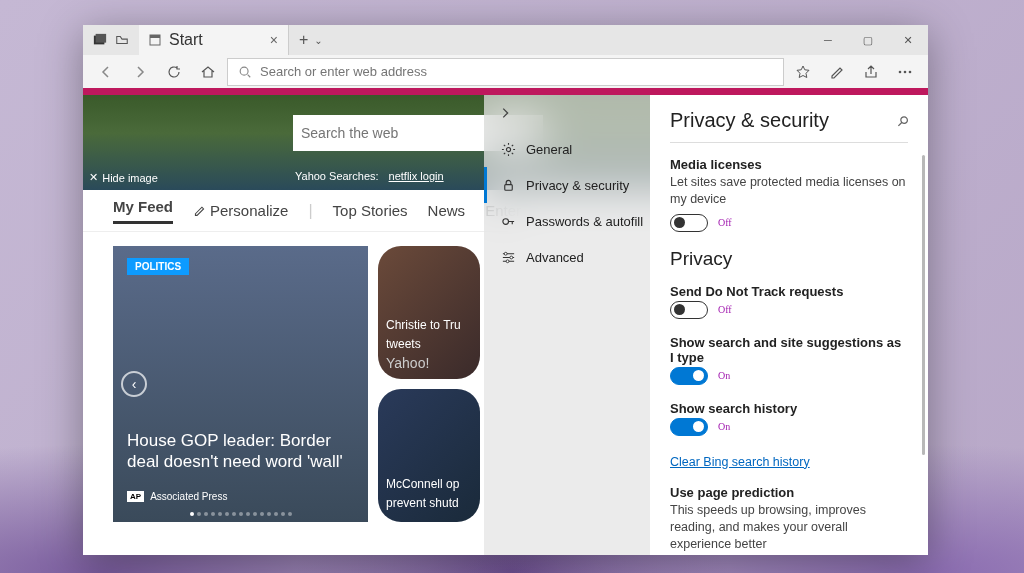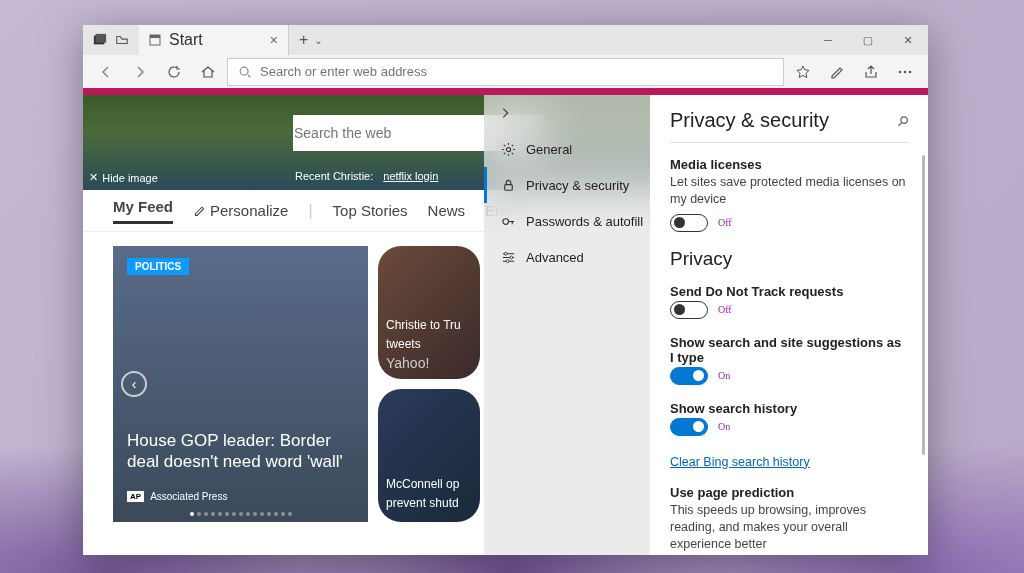--- a/index.html
+++ b/index.html
@@ -20,21 +20,21 @@
 .win-controls { display: flex; }
 .win-btn { width: 40px; display: flex; align-items: center; justify-content: center; color: #555; font-size: 11px; }
 .toolbar { height: 40px; display: flex; align-items: center; background: #f4f4f4; border-bottom: 7px solid #be185d; padding: 0 8px; gap: 4px; }
 .tool-btn { width: 30px; height: 30px; display: flex; align-items: center; justify-content: center; color: #555; }
 .addr { flex: 1; height: 28px; background: #fff; border: 1px solid #ccc; display: flex; align-items: center; padding: 0 10px; gap: 8px; }
 .addr-icon { width: 14px; height: 14px; color: #888; }
 .addr input { border: none; outline: none; font-size: 13px; color: #888; flex: 1; background: transparent; }
 .content { flex: 1; position: relative; overflow: hidden; }
 .hero { height: 95px; background: linear-gradient(180deg, #3a5a2a 0%, #4a6a3a 40%, #2a4a5a 100%); position: relative; display: flex; align-items: flex-start; padding-top: 20px; padding-left: 210px; }
 .hide-img { position: absolute; left: 6px; bottom: 6px; font-size: 11px; color: #fff; display: flex; align-items: center; gap: 4px; }
-.search-web { width: 250px; height: 36px; background: #fff; padding: 0 1px; display: flex; align-items: center; }
+.search-web { width: 250px; height: 36px; background: #fff; padding: 0 8px; display: flex; align-items: center; }
 .search-web input { border: none; outline: none; font-size: 14px; color: #999; flex: 1; }
 .recent { position: absolute; left: 212px; bottom: 8px; font-size: 11px; color: #fff; display: flex; gap: 10px; }
 .recent-term { text-decoration: underline; }
 .nav-tabs { height: 42px; display: flex; align-items: center; padding: 0 30px; gap: 20px; border-bottom: 1px solid #eee; }
 .nav-tab { font-size: 15px; color: #444; white-space: nowrap; }
 .nav-tab.active { font-weight: 700; border-bottom: 3px solid #333; padding-bottom: 6px; }
 .nav-pers { display: flex; align-items: center; gap: 4px; }
 .nav-sep { color: #ccc; }
 .cards { position: relative; padding: 14px 30px; display: flex; gap: 10px; }
 .card-main { width: 255px; height: 276px; background: linear-gradient(180deg, #5a6b8a 0%, #3a4a5a 100%); position: relative; color: #fff; overflow: hidden; }
@@ -168,21 +168,21 @@
   <div class="content">
     <div class="hero">
       <div class="hide-img">
         <span>✕</span>
         <span>Hide image</span>
       </div>
       <div class="search-web">
         <input placeholder="Search the web" style="">
       </div>
       <div class="recent">
-        <span>Recent Christie:</span>
+        <span>Yahoo Searches:</span>
         <span class="recent-term">netflix login</span>
       </div>
     </div>
 
     <div class="nav-tabs">
       <span class="nav-tab active">My Feed</span>
       <span class="nav-tab nav-pers">
         <svg width="13" height="13" viewBox="0 0 16 16">
             <path d="M3 12l8-8 2 2-8 8H3v-2z" fill="none" stroke="#444" stroke-width="1.3"></path>
           </svg>

